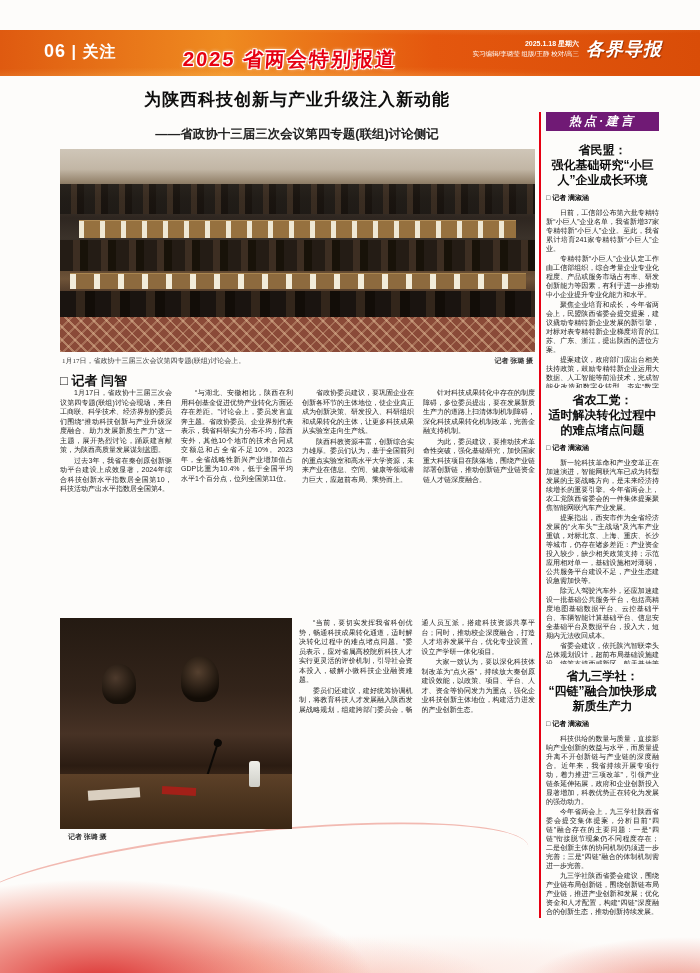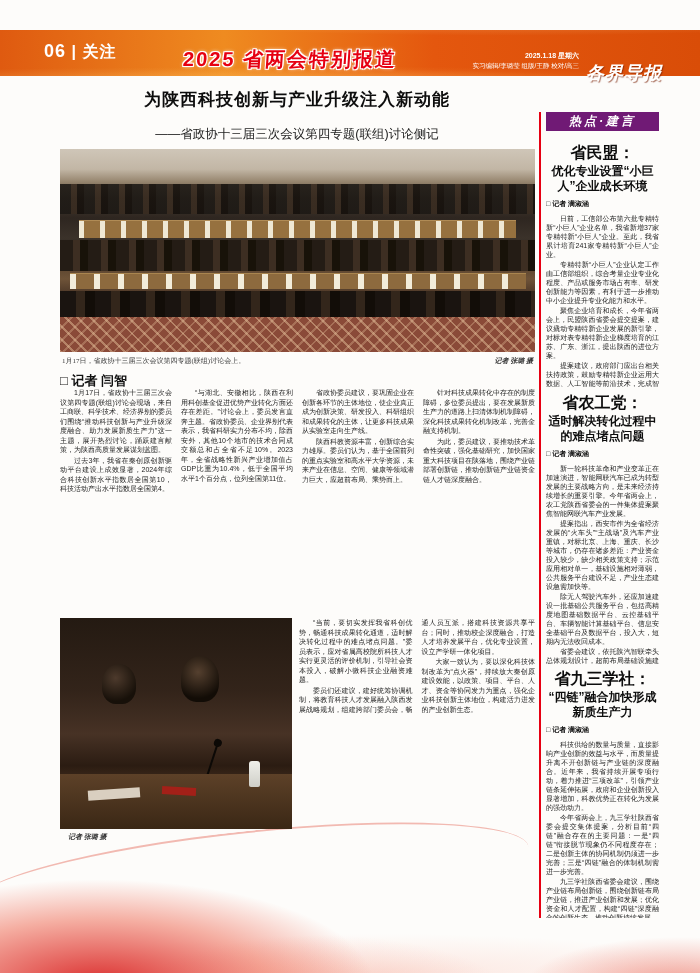--- a/index.html
+++ b/index.html
@@ -31,30 +31,29 @@
     text-shadow:0 0 2px #fff,0 0 4px #fff,1px 1px 0 #fff,-1px -1px 0 #fff,1px -1px 0 #fff,-1px 1px 0 #fff;
   }
   .header-right { position:absolute; right:38px; top:7px; display:flex; align-items:center; gap:7px; }
   .header-meta { text-align:right; color:#fff; line-height:1.6; }
   .issue-date { font-size:7px; font-weight:bold; }
   .staff-line { font-size:6.5px; }
   .paper-masthead {
     color:#fff; font-size:18px; font-weight:bold; font-style:italic;
     font-family:"Liberation Serif","DejaVu Serif",serif; letter-spacing:1px;
     text-shadow:1px 1px 1px rgba(120,30,0,.6);
-    margin-top:24px;
   }
   
   .main-headline {
     position:absolute; top:88px; left:58px; width:478px; text-align:center;
     font-size:17px; font-weight:900; letter-spacing:1px; color:#0d0d0d;
   }
   .main-subtitle {
     position:absolute; top:126px; left:58px; width:478px; text-align:center;
-    font-size:12.5px; font-weight:normal; color:#222;
+    font-size:12.5px; font-weight:bold; color:#222;
   }
   .conference-photo {
     position:absolute; top:149px; left:60px; width:475px; height:203px;
     background:linear-gradient(180deg,#cfc6b8 0%,#c2b6a5 10%,#97866f 16%,#4a3e33 24%,#2e2620 34%,#3b322a 44%,#241d18 52%,#5c452f 58%,#6e5338 64%,#4a3526 72%,#6e4636 84%,#7a503c 100%);
     overflow:hidden;
   }
   .p1-row-far { position:absolute; top:17%; left:0; right:0; height:15%;
     background:repeating-linear-gradient(90deg,#1d1915 0 11px,#382b20 11px 17px,#15100c 17px 24px); opacity:.9; }
   .p1-table-u { position:absolute; top:35%; left:4%; right:4%; height:9%;
     background:repeating-linear-gradient(90deg,#efe8d4 0 5px,#96713f 5px 21px); border-top:1px solid #b08b55; }
@@ -67,21 +66,21 @@
   .p1-carpet { position:absolute; top:83%; left:0; right:0; height:17%;
     background:
       repeating-linear-gradient(45deg,rgba(235,200,160,.45) 0 2px,transparent 2px 9px),
       repeating-linear-gradient(-45deg,rgba(235,200,160,.3) 0 2px,transparent 2px 9px),
       #8a4a38; }
   .photo-caption-row {
     position:absolute; display:flex; justify-content:space-between; align-items:flex-start;
     font-family:"Liberation Serif","DejaVu Serif",serif; font-size:7px; color:#3a3a3a; line-height:1.3;
   }
   .caption-1 { top:357px; left:62px; width:471px; }
-  .photo-credit { white-space:nowrap; font-weight:bold; margin-left:8px;font-style:italic; }
+  .photo-credit { white-space:nowrap; font-weight:bold; margin-left:8px; }
   .main-byline { position:absolute; top:372px; left:60px; font-size:13px; font-weight:bold; color:#111; }
   .body-text { font-size:7px; line-height:9.5px; text-align:justify; color:#222; overflow:hidden; }
   .body-text p { text-indent:2em; margin-bottom:1px; }
   .text-block-1 { position:absolute; top:388px; left:60px; width:475px; height:226px; column-count:4; column-gap:9px; }
   .text-block-2 { position:absolute; top:618px; left:299px; width:236px; height:272px; column-count:2; column-gap:9px; }
   .discussion-photo {
     position:absolute; top:618px; left:60px; width:232px; height:211px;
     background:linear-gradient(180deg,#241a12 0%,#33241a 35%,#473225 55%,#2b1c12 70%,#543a27 86%,#3a2718 100%);
     overflow:hidden;
   }
@@ -98,21 +97,21 @@
   .sidebar-divider { position:absolute; left:539px; top:112px; width:2px; height:806px; background:#e60012; }
   .hotspot-banner {
     position:absolute; top:112px; left:546px; width:113px; height:19px;
     background:#701a75; color:#fff; text-align:center; line-height:19px;
     font-size:12px; font-weight:900; font-style:italic; letter-spacing:3px;
   }
   .sb-article { position:absolute; left:546px; width:113px; overflow:hidden; }
   .sb-art-1 { top:142px; height:246px; }
   .sb-art-2 { top:392px; height:272px; }
   .sb-art-3 { top:668px; height:250px; }
-  .sb-title-org { text-align:center; font-size:16px; font-weight:900; color:#0d0d0d; line-height:1.35; }
+  .sb-title-org { text-align:center; font-size:12px; font-weight:900; color:#0d0d0d; line-height:1.35; }
   .sb-title-main { text-align:center; font-size:12px; font-weight:900; color:#0d0d0d; line-height:1.25; margin-bottom:5px; }
   .sb-byline { font-size:7px; font-weight:bold; margin:2px 0 5px 0; color:#111; }
   .sb-body { font-size:7px; line-height:9px; text-align:justify; color:#222; }
   .sb-body p { text-indent:2em; margin-bottom:1px; }
   
   .bottom-wave {
     position:absolute; bottom:0; left:0; width:700px; height:140px; pointer-events:none;
     background:
       radial-gradient(58% 110% at 14% 108%, rgba(215,25,25,.9), rgba(235,80,55,.45) 42%, transparent 68%),
       radial-gradient(45% 75% at 46% 118%, rgba(240,120,95,.28), transparent 60%),
@@ -196,21 +195,21 @@
     <p>“当前，要切实发挥我省科创优势，畅通科技成果转化通道，适时解决转化过程中的难点堵点问题。”委员表示，应对省属高校院所科技人才实行更灵活的评价机制，引导社会资本投入，破解小微科技企业融资难题。</p>
         <p>委员们还建议，建好统筹协调机制，将教育科技人才发展融入陕西发展战略规划，组建跨部门委员会，畅通人员互派，搭建科技资源共享平台；同时，推动校企深度融合，打造人才培养发展平台，优化专业设置，设立产学研一体化项目。</p>
         <p>大家一致认为，要以深化科技体制改革为“点火器”，持续放大秦创原建设效能，以政策、项目、平台、人才、资金等协同发力为重点，强化企业科技创新主体地位，构建活力迸发的产业创新生态。</p>
       </div>
 
     <div class="sidebar-divider"></div>
     <div class="hotspot-banner">热点·建言</div>
 
     <div class="sb-article sb-art-1">
       <div class="sb-title-org">省民盟：</div>
-      <div class="sb-title-main">优化专业设置“小巨人”企业成长环境</div>
+      <div class="sb-title-main">强化基础研究“小巨人”企业成长环境</div>
       <div class="sb-byline">□ 记者 满淑涵</div>
       <div class="sb-body">
 
       <p>日前，工信部公布第六批专精特新“小巨人”企业名单，我省新增37家专精特新“小巨人”企业。至此，我省累计培育241家专精特新“小巨人”企业。</p>
           <p>专精特新“小巨人”企业认定工作由工信部组织，综合考量企业专业化程度、产品或服务市场占有率、研发创新能力等因素，有利于进一步推动中小企业提升专业化能力和水平。</p>
           <p>聚焦企业培育和成长，今年省两会上，民盟陕西省委会提交提案，建议撬动专精特新企业发展的新引擎，对标对表专精特新企业梯度培育的江苏、广东、浙江，提出陕西的进位方案。</p>
           <p>提案建议，政府部门应出台相关扶持政策，鼓励专精特新企业运用大数据、人工智能等前沿技术，完成智能化改造和数字化转型，夯实“数字科技创新基金”，专项支持企业开展数字化转型，推动建立“政产研学金”合作体，统筹西安交通大学、西工大等高校资源，开展联动，加速科技成果在专精特新企业中的转化应用。</p>
         </div>
     </div>
 

